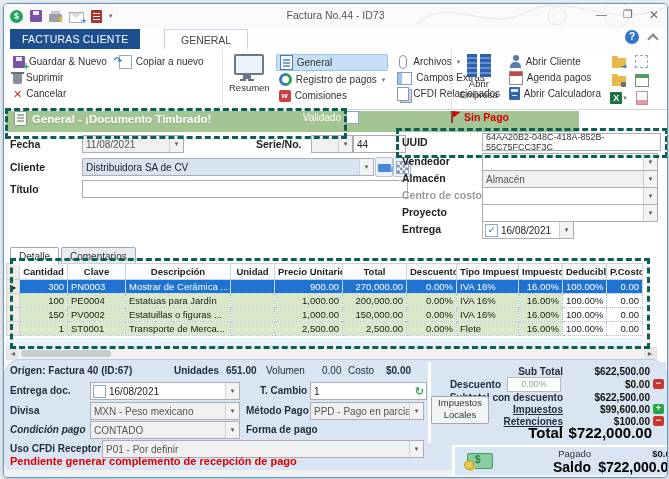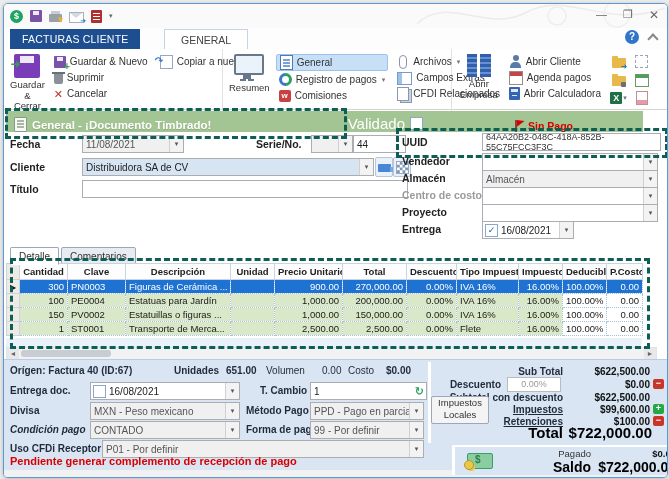--- a/index.html
+++ b/index.html
@@ -27,24 +27,24 @@
   .bigbtn{width:52px;display:flex;flex-direction:column;align-items:center;justify-content:flex-start;gap:2px;
     font-size:9.5px;color:#333;text-align:center;line-height:10.5px;padding-top:2px;cursor:default;}
   .smallcol{display:flex;flex-direction:column;justify-content:flex-start;gap:1px;padding-top:2px;}
   .sitem{display:flex;align-items:center;gap:4px;height:15px;font-size:10px;color:#333;padding:0 3px;white-space:nowrap;cursor:default;}
   .sitem.hl{background:#C8E0F7;border:1px solid #9CC3EB;border-radius:2px;}
   .ddsm{font-size:7px;color:#777;margin-left:1px;}
   .icon2col{display:flex;gap:6px;padding-top:2px;}
   .iconcol{display:flex;flex-direction:column;gap:3px;}
   .ibtn{width:17px;height:15px;display:flex;align-items:center;justify-content:center;}
   
-  .band{position:absolute;left:2px;top:107px;width:637px;height:21px;background:#A3C493;display:flex;align-items:flex-end;}
+  .band{position:absolute;left:2px;top:107px;width:573px;height:21px;background:#A3C493;display:flex;align-items:flex-start;}
   .band-title{display:flex;align-items:center;gap:5px;color:#fff;font-weight:bold;font-size:11.5px;padding-left:8px;
     text-shadow:0 1px 1px rgba(0,0,0,.15);}
-  .band-right{position:absolute;right:220px;display:flex;gap:5px;align-items:center;color:#FDFDFD;font-size:15px;}
+  .band-right{position:absolute;right:220px;display:flex;gap:5px;align-items:center;color:#FDFDFD;font-size:10px;}
   .sinpago{position:absolute;right:70px;display:flex;gap:4px;align-items:center;color:#D90000;font-weight:bold;font-size:10.5px;}
   
   .annot{position:absolute;border:3px dashed #0D5E54;pointer-events:none;z-index:40;}
   
   .lbl{position:absolute;font-size:10.5px;font-weight:bold;color:#222;}
   .lbl.dim{color:#9A9A9A;font-weight:bold;}
   .combo{position:absolute;height:16px;border:1px solid #ABADB3;background:#fff;display:flex;align-items:center;
     font-size:10px;color:#222;}
   .combo .val{flex:1;padding-left:3px;white-space:nowrap;overflow:hidden;}
   .combo .dd{width:13px;align-self:stretch;display:flex;align-items:center;justify-content:center;
@@ -72,21 +72,21 @@
   .grid tr.sel td{background:#1E72D2;color:#fff;}
   .grid td.rowhdr,.grid th.rowhdr{background:#EDEBE3;border:1px solid #C9D4DE;padding:0;text-align:center;}
   .grid tr.sel td.rowhdr{background:#EDEBE3;color:#000;}
   .marker{font-size:8px;color:#111;}
   .grid-below{position:absolute;left:2px;top:334px;width:636px;height:9px;background:#E9F1FA;}
   .hscroll{position:absolute;left:2px;top:343px;width:649px;height:11px;background:#F2F2F2;border:1px solid #DDE4EC;display:flex;align-items:center;}
   .harrow{width:12px;height:100%;display:flex;align-items:center;justify-content:center;font-size:7px;color:#666;background:#E8E8E8;}
   .hthumb{width:90px;height:7px;background:#C8CDD4;border-radius:3px;margin-left:2px;}
   .hspace{flex:1;}
   
-  .footer{position:absolute;left:0;top:355px;right:0;bottom:0;background:#D9E5F3;border-top:1px solid #B9CCE2;}
+  .footer{position:absolute;left:0;top:355px;right:0;bottom:0;background:#D9E5F3;border-top:1px solid #B9CCE2;border-radius:16px;}
   .f-lbl{position:absolute;font-size:10px;font-weight:bold;color:#1F2A3A;}
   .f-text{position:absolute;font-size:10px;color:#1F2A3A;}
   .f-text.b{font-weight:bold;}
   .redmsg{position:absolute;left:6px;top:95px;font-size:11px;font-weight:bold;color:#D90000;}
   .botstrip{position:absolute;left:0;bottom:0;right:0;height:7px;background:#F1F1F1;}
   
   .totals{position:absolute;left:424px;top:2px;width:235px;height:81px;background:#D9E5F3;border-left:3px solid #fff;}
   .trow{position:absolute;left:0;right:2px;height:12px;display:flex;align-items:center;}
   .trow .tl{width:132px;text-align:right;font-size:10px;color:#1F2A3A;font-weight:bold;}
   .trow .tv{flex:1;text-align:right;font-size:10px;font-weight:bold;color:#111;padding-right:3px;}
@@ -188,42 +188,39 @@
       <circle cx="210" cy="10" r="13" fill="none" stroke="#E6E6E6" stroke-width="1.5"></circle>
     </svg>
     <div class="qat">
       <span class="ic i-app">$</span>
       <span class="ic i-floppy"></span>
       <span class="ic i-print"></span>
       <span class="ic i-mail"></span>
       <span class="ic i-pdf"></span>
       <span class="i-ddqat">▾</span>
     </div>
+    <div class="win-title">Factura No.44 - ID73</div>
     <div class="winctl">
       <span>—</span>
       <span>❐</span>
       <span style="font-size:12px;">✕</span>
     </div>
   </div>
   <div class="helprow">
     <span class="ic i-help">?</span>
     <span class="ic i-chev"></span>
   </div>
 
   <div class="tabrow">
     <div class="tab-dark">FACTURAS CLIENTE</div>
     <div class="tab-light">GENERAL</div>
   </div>
 
   <div class="ribbon">
     <div class="rgroup" style="width:208px;">
-      <div class="bigbtn">
-        <span class="ic i-savebig"></span>
-        <span>Guardar &amp; Cerrar</span>
-      </div>
       <div class="smallcol">
         <div class="sitem">
           <span class="ic i-savenew"></span>
           <span>Guardar &amp; Nuevo</span>
         </div>
         <div class="sitem">
           <span class="ic i-trash"></span>
           <span>Suprimir</span>
         </div>
         <div class="sitem">
@@ -431,21 +428,21 @@
         <th>Descuento</th>
         <th>Tipo Impuesto</th>
         <th>Impuesto</th>
         <th>Deducible</th>
         <th>P.Costo</th>
       </tr>
       <tr class="sel">
         <td class="rowhdr"><span class="marker">▶</span></td>
         <td class="num">300</td>
             <td>PN0003</td>
-        <td>Figuras de Cerámica ...</td>
+        <td>Mostrar de Cerámica ...</td>
             <td></td>
         <td class="num">900.00</td>
             <td class="num">270,000.00</td>
         <td class="num">0.00%</td>
             <td>IVA 16%</td>
         <td class="num">16.00%</td>
             <td class="num">100.00%</td>
         <td class="num">0.00</td>
       </tr>
       <tr>
@@ -533,24 +530,20 @@
       <span class="val">PPD - Pago en parcialidades o d</span>
         <span class="dd">▾</span>
     </div>
 
     <div class="f-lbl" style="left:6px;top:64px;font-style:italic;">Condición pago</div>
     <div class="combo gray" style="left:86px;top:61px;width:148px;">
       <span class="val">CONTADO</span>
         <span class="dd">▾</span>
     </div>
     <div class="f-lbl" style="left:242px;top:64px;">Forma de pago</div>
-    <div class="combo gray" style="left:306px;top:61px;width:112px;">
-      <span class="val">99 - Por definir</span>
-        <span class="dd">▾</span>
-    </div>
 
     <div class="f-lbl" style="left:6px;top:83px;">Uso CFDi Receptor</div>
     <div class="combo gray" style="left:98px;top:80px;width:320px;">
       <span class="val">P01 - Por definir</span>
         <span class="dd">▾</span>
     </div>
 
     <div class="redmsg">Pendiente generar complemento de recepción de pago</div>
     <div class="botstrip"></div>
 

